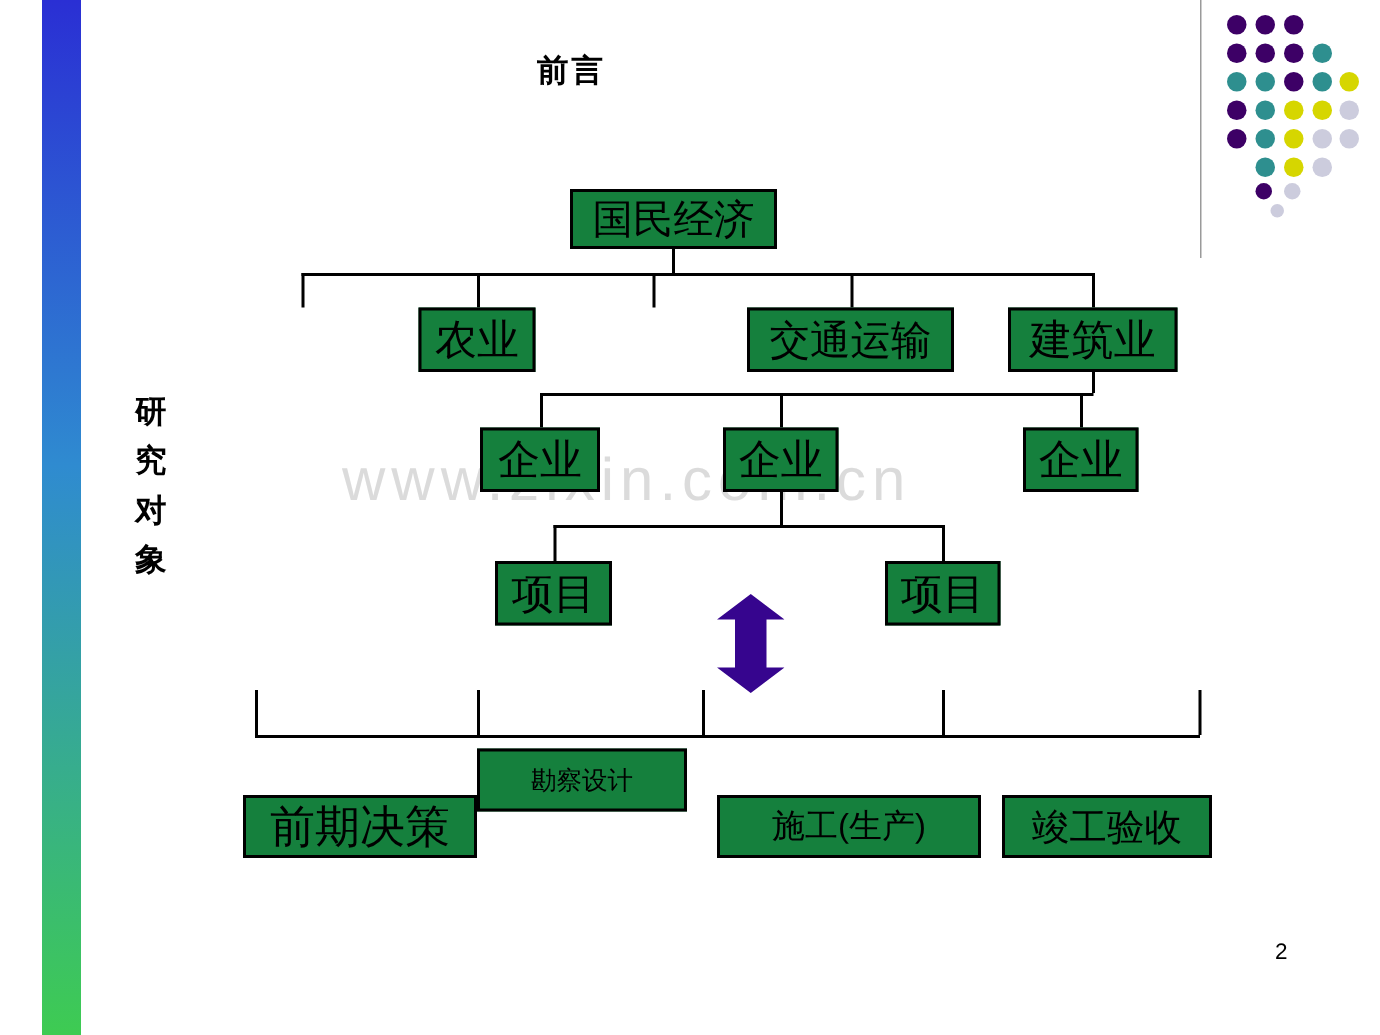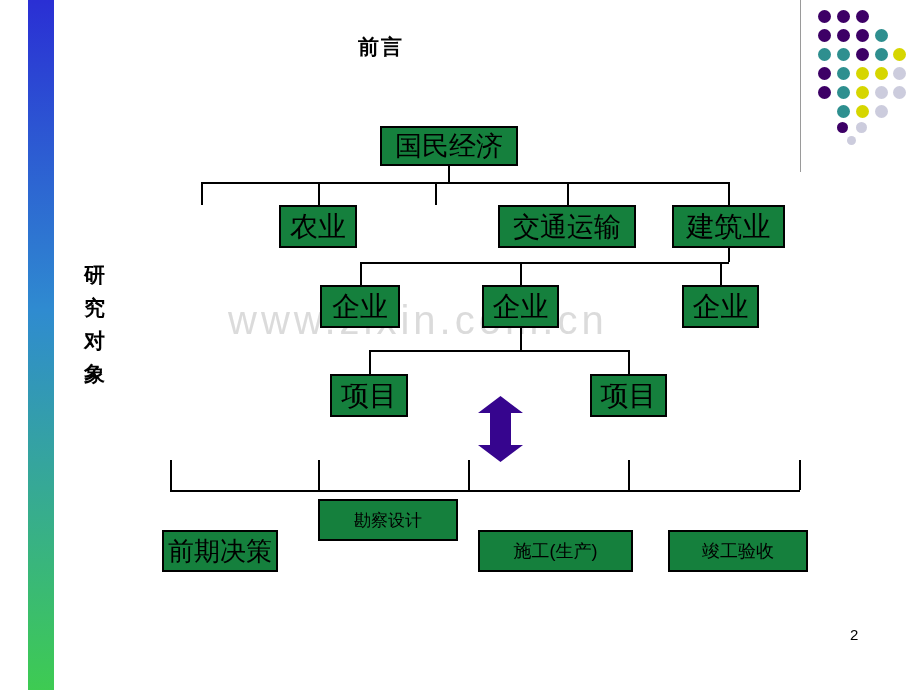--- a/index.html
+++ b/index.html
@@ -3,21 +3,21 @@
 <meta charset="utf-8">
 <style>
   html,body{margin:0;padding:0;background:#fff;}
   .slide{
     position:relative;width:920px;height:690px;background:#ffffff;
     font-family:"Liberation Sans","DejaVu Sans",sans-serif;overflow:hidden;color:#000;
   }
   .gradient-bar{position:absolute;left:28px;top:0;width:26px;height:690px;}
   .side-label{
     position:absolute;left:84px;top:258px;width:27px;
-    font-size:21px;font-weight:700;line-height:33px;word-break:break-all;text-align:left;
+    font-size:21px;font-weight:700;line-height:33px;word-break:break-all;text-align:right;
   }
   .slide-title{position:absolute;left:358px;top:33px;font-size:21px;font-weight:600;letter-spacing:2px;}
   .watermark{
     position:absolute;left:228px;top:298px;font-size:40px;letter-spacing:4px;
     color:#bfbfbf;opacity:0.55;white-space:nowrap;pointer-events:none;
   }
   .page-number{position:absolute;left:850px;top:626px;font-size:15px;}
   .vrule{position:absolute;left:800px;top:0;width:1px;height:172px;background:#9a9a9a;}
   .dots-host{position:absolute;left:0;top:0;width:920px;height:690px;pointer-events:none;}
   .dot{position:absolute;border-radius:50%;}
@@ -109,18 +109,18 @@
     <polygon points="22.5,0 45,17 33,17 33,49 45,49 22.5,66 0,49 12,49 12,17 0,17" fill="#36058e"></polygon>
   </svg>
 
   <div class="hline" style="left:170px;top:490px;width:630px;"></div>
   <div class="tick" style="left:170px;top:460px;height:30px;"></div>
   <div class="tick" style="left:318px;top:460px;height:30px;"></div>
   <div class="tick" style="left:468px;top:460px;height:30px;"></div>
   <div class="tick" style="left:628px;top:460px;height:30px;"></div>
   <div class="tick" style="left:799px;top:460px;height:30px;"></div>
 
-  <div class="box" style="left:162px;top:530px;width:116px;height:42px;font-size:26px;">前期决策</div>
+  <div class="box" style="left:162px;top:530px;width:156px;height:42px;font-size:30px;">前期决策</div>
   <div class="box" style="left:318px;top:499px;width:140px;height:42px;font-size:17px;">勘察设计</div>
-  <div class="box" style="left:478px;top:530px;width:155px;height:42px;font-size:18px;">施工(生产)</div>
-  <div class="box" style="left:668px;top:530px;width:140px;height:42px;font-size:18px;">竣工验收</div>
+  <div class="box" style="left:478px;top:530px;width:176px;height:42px;font-size:22px;">施工(生产)</div>
+  <div class="box" style="left:668px;top:530px;width:140px;height:42px;font-size:25px;">竣工验收</div>
 
 </div>
 
 </body></html>

